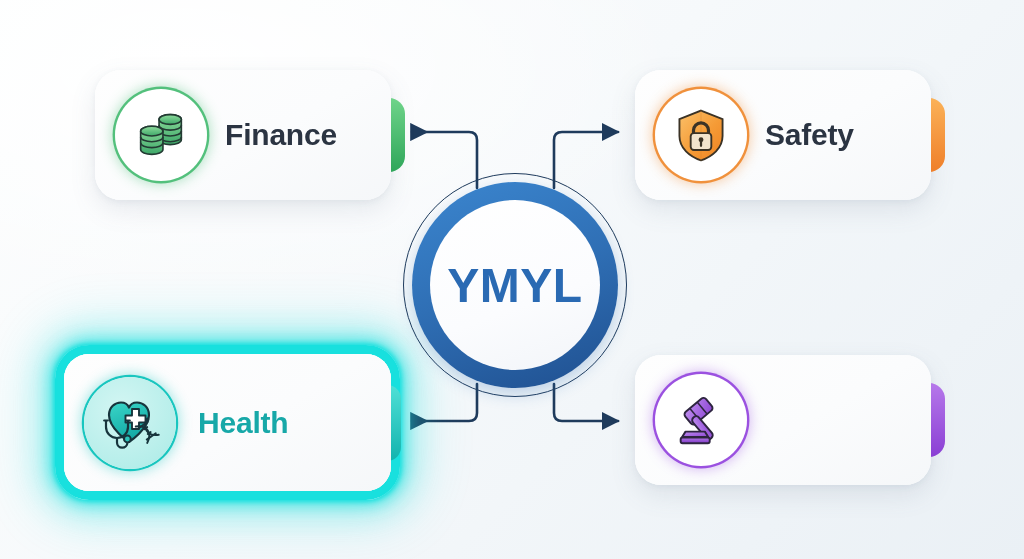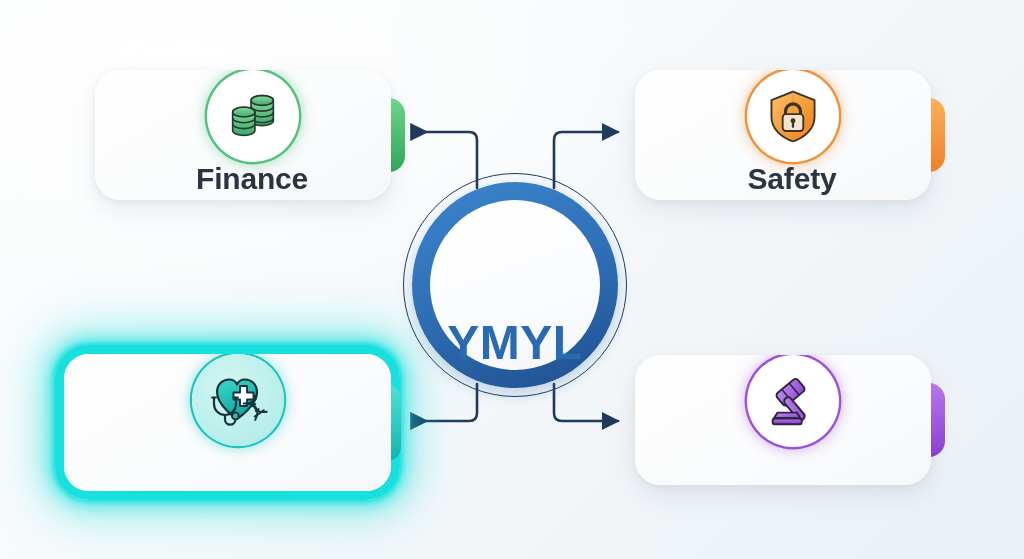--- a/index.html
+++ b/index.html
@@ -42,21 +42,20 @@
   .card-inner {
     position: relative;
     display: flex;
     align-items: center;
     width: 100%;
     height: 100%;
     border-radius: 26px;
     background: linear-gradient(150deg, #fefefe 0%, #fbfcfd 55%, #f5f7f9 100%);
     z-index: 2;
     overflow: hidden;
-    flex-direction: column;
   }
 
   
   .accent-tab {
     position: absolute;
     right: -14px;
     top: 50%;
     transform: translateY(-50%);
     width: 44px;
     height: 74px;
@@ -139,21 +138,21 @@
     border-radius: 50%;
     background: linear-gradient(160deg, #3b86cf 0%, #2f6fb5 48%, #1f4f8f 100%);
     box-shadow: 0 6px 16px rgba(47,111,181,0.28);
   }
   #hub-core {
     position: absolute;
     inset: 27px;
     border-radius: 50%;
     background: linear-gradient(160deg, #ffffff 0%, #fbfcfe 60%, #f2f5f9 100%);
     display: flex;
-    align-items: flex-end;
+    align-items: center;
     justify-content: center;
   }
   #hub-text {
     font-size: 48px;
     font-weight: bold;
     letter-spacing: 0.5px;
     color: #2a6ab3;
     font-family: "Liberation Sans", "DejaVu Sans", sans-serif;
   }
 </style>
@@ -268,20 +267,21 @@
             <g stroke="#17343c" stroke-width="2" fill="none" stroke-linecap="round" transform="translate(40,40) rotate(-35)">
               <path d="M2 2 C 12 7, 12 17, 2 22"></path>
               <path d="M16 2 C 6 7, 6 17, 16 22"></path>
               <path d="M3.5 5 h11"></path>
               <path d="M7.5 9 h3.5"></path>
               <path d="M7.5 15 h3.5"></path>
               <path d="M3.5 19 h11"></path>
             </g>
           </svg>
         </div>
+        <div class="card-label" style="color:#17a8a8; margin-left: 22px;">Health</div>
       </div>
     </div>
   </div>
 
   <div class="card" id="card-legal">
     <div class="accent-tab" style="background: linear-gradient(180deg,#b678ea 0%,#8a3fd4 100%);"></div>
     <div class="card-inner">
       <div class="icon-badge" style="box-shadow: 0 0 0 2.4px #9b51e0, 0 0 13px 3px rgba(155,81,224,0.40);">
         <svg width="62" height="62" viewBox="0 0 64 64">
           <defs>

